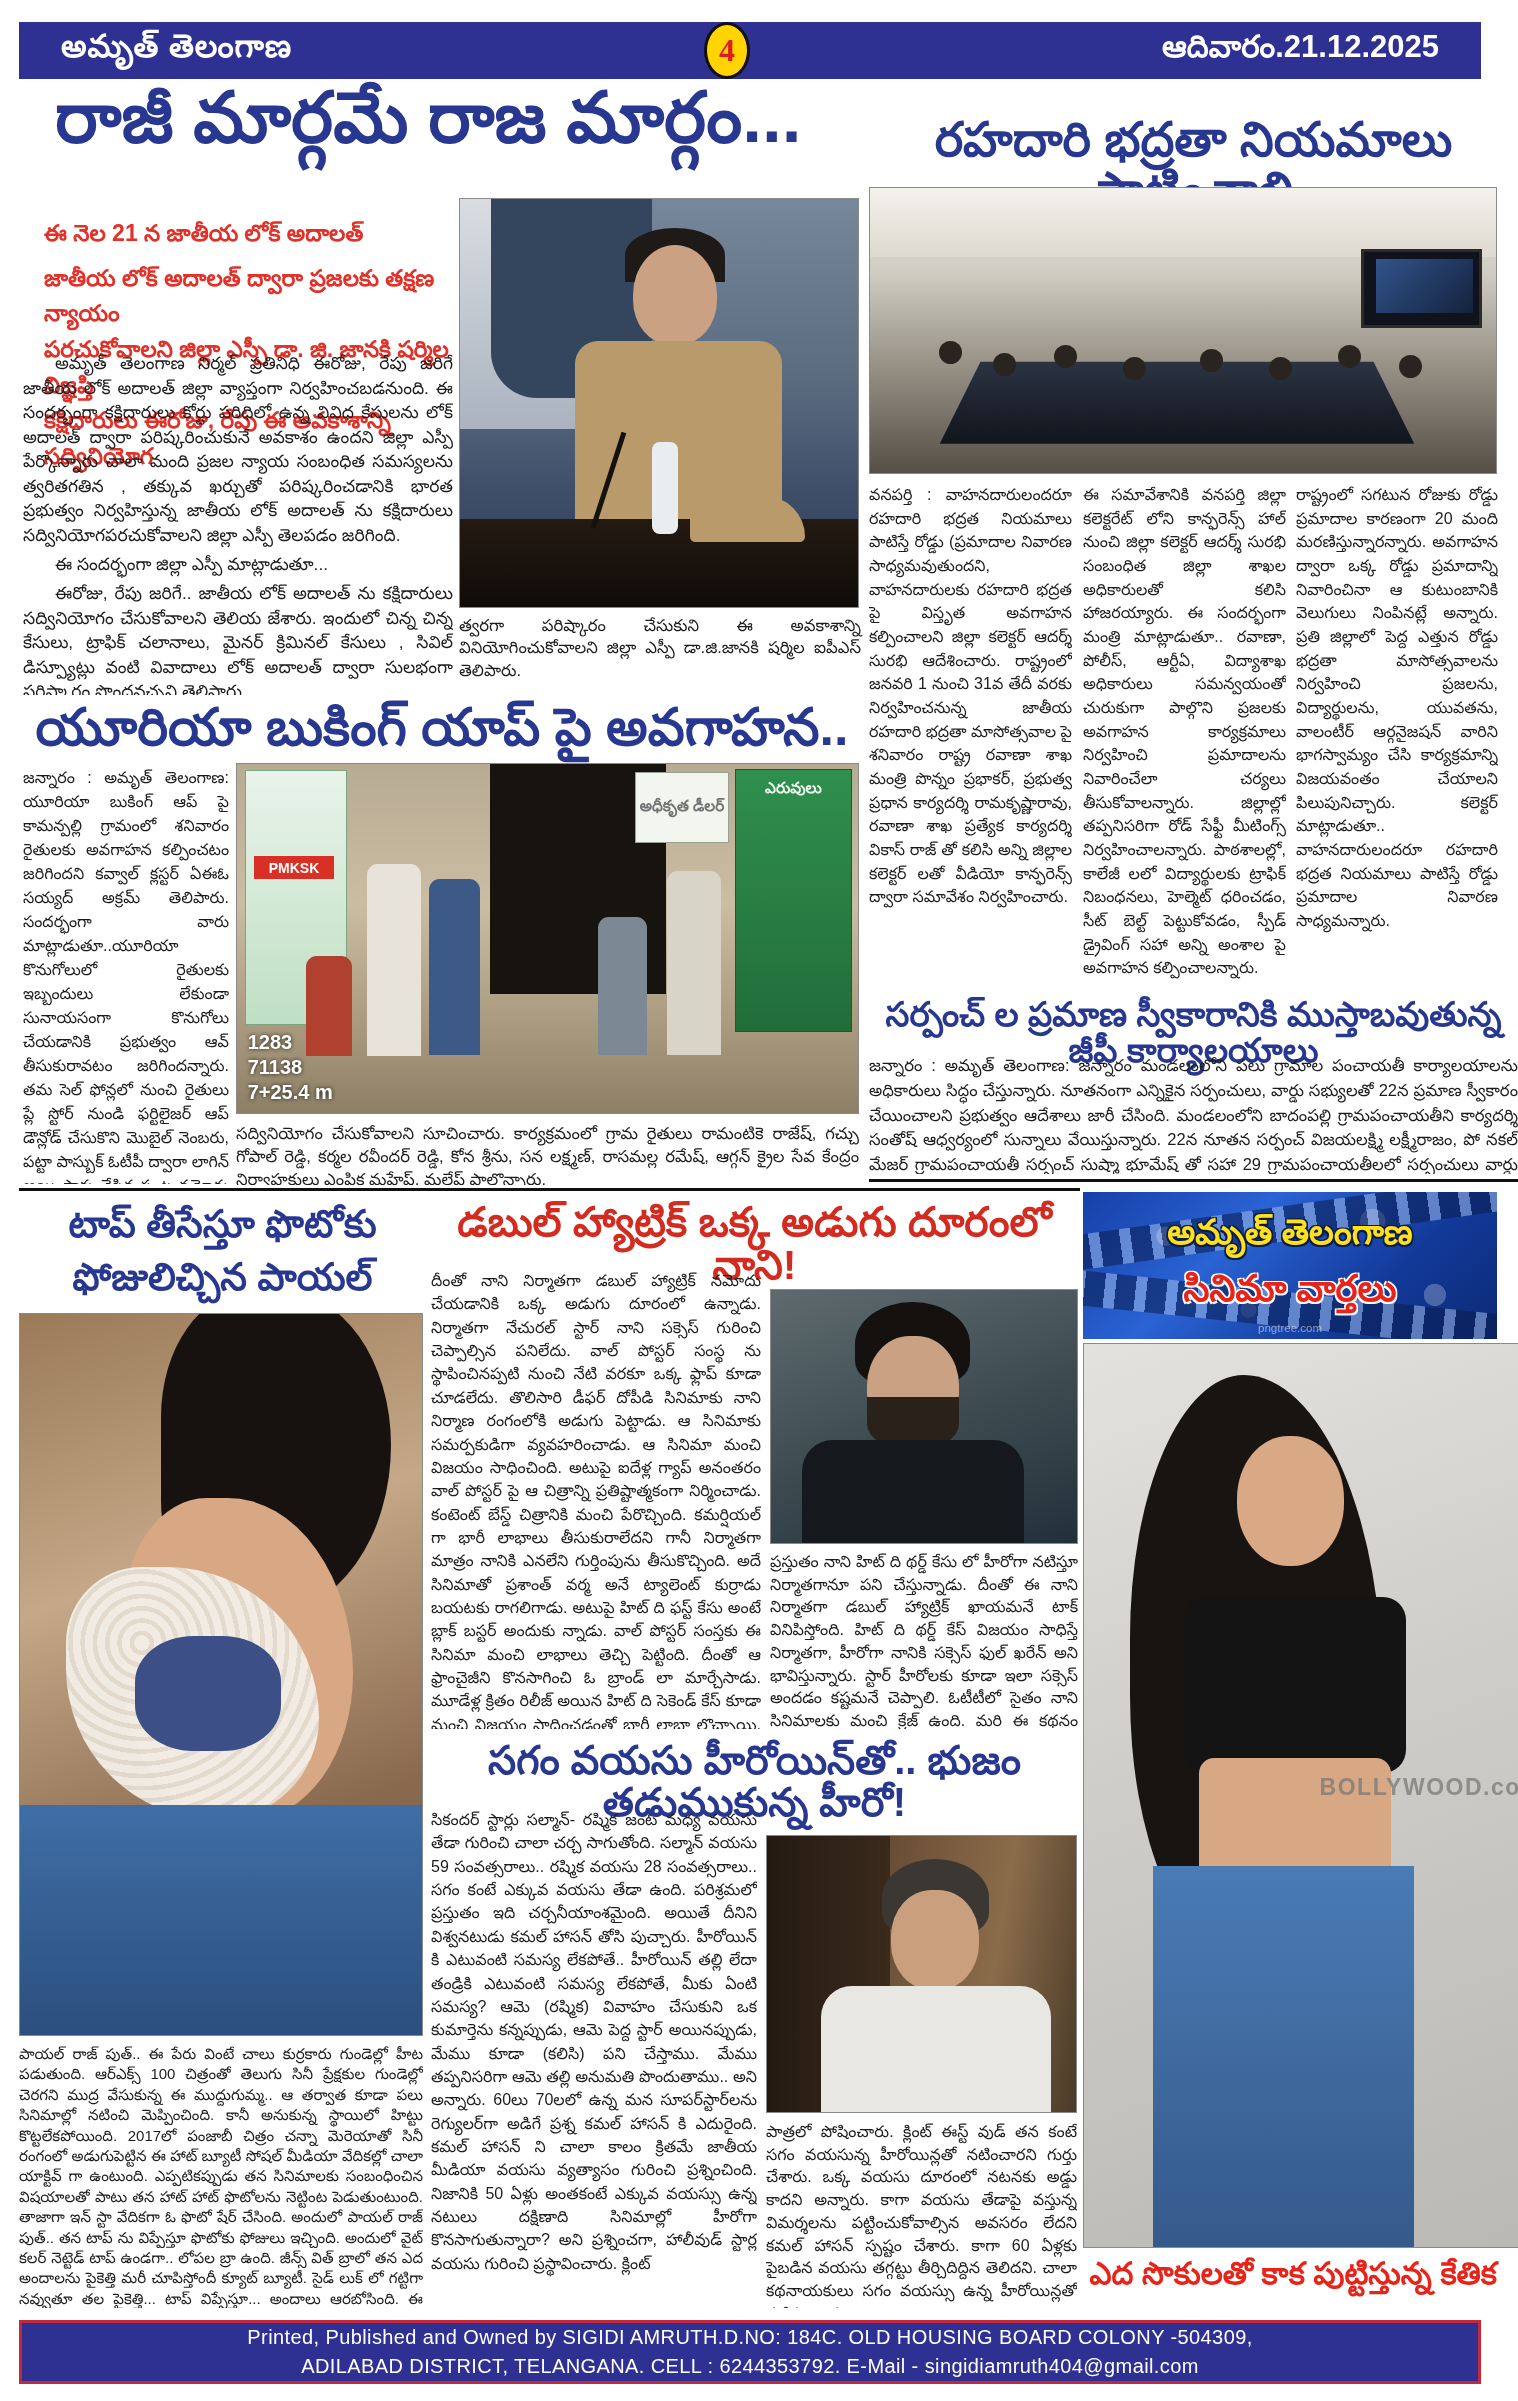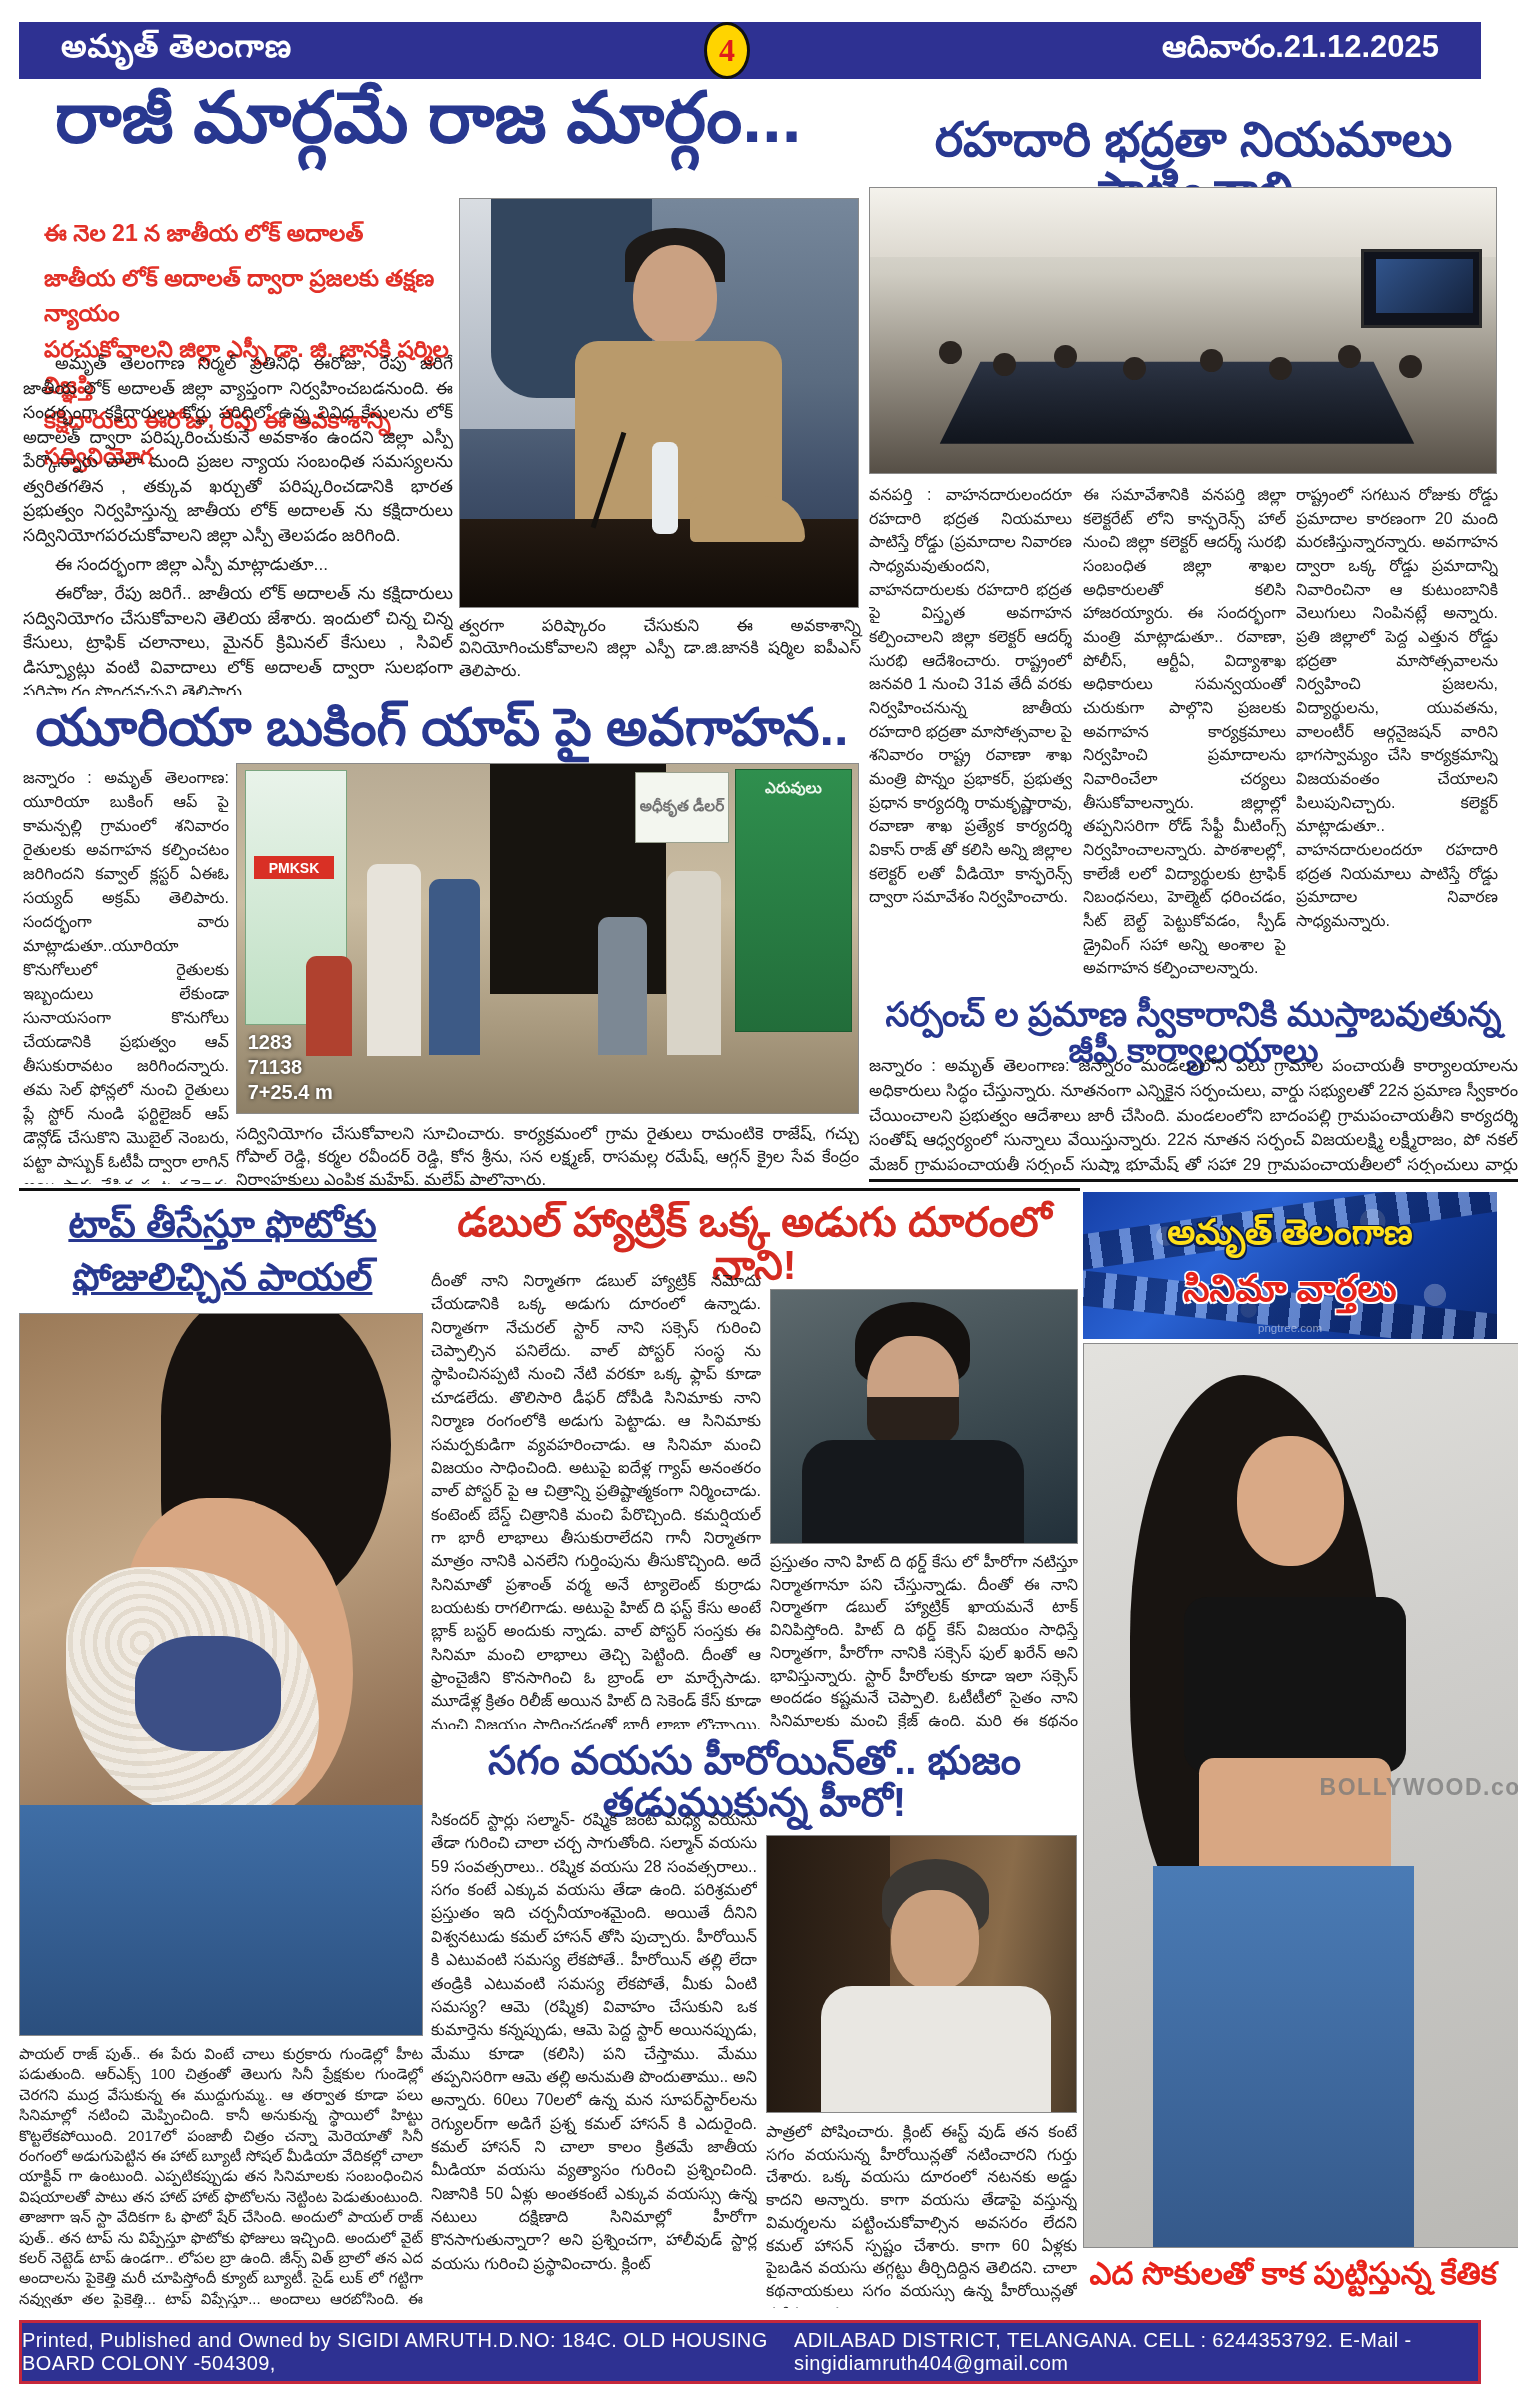--- a/index.html
+++ b/index.html
@@ -8,21 +8,21 @@
   .abs{position:absolute;}
   
   .topbar{left:19px;top:21.5px;width:1462px;height:57px;background:#2e3192;
           display:flex;align-items:center;justify-content:space-between;padding:0 42px;box-sizing:border-box;}
   .masthead{color:#ffffff;font-size:32px;font-weight:bold;letter-spacing:0.8px;}
   .datetxt{color:#ffffff;font-size:31px;font-weight:bold;}
   .badge{width:40px;height:51px;background:#ffd400;border:3.1px solid #101010;border-radius:50%;
          display:flex;align-items:center;justify-content:center;}
   .badge span{color:#e01b1b;font-size:32px;font-weight:bold;font-family:"Liberation Serif",serif;}
   .footer{left:19px;top:2320px;width:1462px;height:64px;background:#2e3192;border:3.1px solid #c5283c;
-          box-sizing:border-box;display:flex;flex-direction:row;align-items:center;justify-content:flex-start;gap:6.1px;}
+          box-sizing:border-box;display:flex;flex-direction:column;align-items:center;justify-content:center;gap:6.1px;}
   .footer div{color:#ffffff;font-size:20px;letter-spacing:0.4px;}
   
   .hl-blue{color:#283890;font-weight:bold;line-height:1.05;}
   .hl-red{color:#d42b21;font-weight:bold;line-height:1.05;}
   .subhead{color:#e23128;font-size:23px;line-height:1.55;font-weight:600;}
   .body-tg{color:#1c1c1c;text-align:justify;}
   .body-tg p{margin:0 0 4.6px 0;text-indent:32px;}
   .cap{color:#1c1c1c;font-size:16.5px;line-height:1.35;text-align:justify;}
   .rule{background:#101010;height:3.1px;}
   
@@ -191,21 +191,21 @@
   </div>
 
   <div class="abs body-tg" style="left:236px;top:1122px;width:623px;height:63px;font-size:16.5px;line-height:1.4;overflow:hidden;">సద్వినియోగం చేసుకోవాలని సూచించారు. కార్యక్రమంలో గ్రామ రైతులు రామంటికె రాజేష్, గచ్చు గోపాల్ రెడ్డి, కర్మల రవీందర్ రెడ్డి, కోన శ్రీను, సన లక్ష్మణ్, రాసమల్ల రమేష్, ఆగ్గన్ క్రైల సేవ కేంద్రం నిర్వాహకులు ఎంపిక మహేష్, మల్లేష్ పాల్గొన్నారు.</div>
 
   <div class="abs rule" style="left:19px;top:1188px;width:1061px;"></div>
 
   <div class="abs hl-blue" style="left:869px;top:997px;width:649px;font-size:34px;text-align:center;">సర్పంచ్ ల ప్రమాణ స్వీకారానికి ముస్తాబవుతున్న జీపీ కార్యాలయాలు</div>
   <div class="abs body-tg" style="left:869px;top:1053px;width:649px;height:121px;font-size:16.5px;line-height:1.5;overflow:hidden;">జన్నారం : అమృత్ తెలంగాణ: జన్నారం మండలంలోని పలు గ్రామాల పంచాయతీ కార్యాలయాలను అధికారులు సిద్ధం చేస్తున్నారు. నూతనంగా ఎన్నికైన సర్పంచులు, వార్డు సభ్యులతో 22న ప్రమాణ స్వీకారం చేయించాలని ప్రభుత్వం ఆదేశాలు జారీ చేసింది. మండలంలోని బాదంపల్లి గ్రామపంచాయతీని కార్యదర్శి సంతోష్ ఆధ్వర్యంలో సున్నాలు వేయిస్తున్నారు. 22న నూతన సర్పంచ్ విజయలక్ష్మి లక్ష్మీరాజం, పో నకల్ మేజర్ గ్రామపంచాయతీ సర్పంచ్ సుష్మా భూమేష్ తో సహా 29 గ్రామపంచాయతీలలో సర్పంచులు వార్డు సభ్యులు ప్రమాణ స్వీకారం చేయనున్నారు. పలు పంచాయతీలను కూడా అధికారులు ముస్తాబు చేశారు.</div>
   <div class="abs rule" style="left:869px;top:1179px;width:649px;"></div>
 
-  <div class="abs hl-blue" style="left:19px;top:1198px;width:407px;font-size:38px;text-align:center;line-height:1.4;text-decoration:underline;">
+  <div class="abs hl-blue" style="left:19px;top:1198px;width:407px;font-size:38px;text-align:center;line-height:1.4;">
     <div>టాప్ తీసేస్తూ ఫొటోకు</div>
     <div>ఫోజులిచ్చిన పాయల్</div>
   </div>
 
   <div class="abs photo" style="left:19px;top:1313px;width:404px;height:723px;">
     <div class="ph p4-bg"></div>
     <div class="ph p4-hair"></div>
     <div class="ph p4-skin"></div>
     <div class="ph p4-lace"></div>
     <div class="ph p4-bra"></div>

